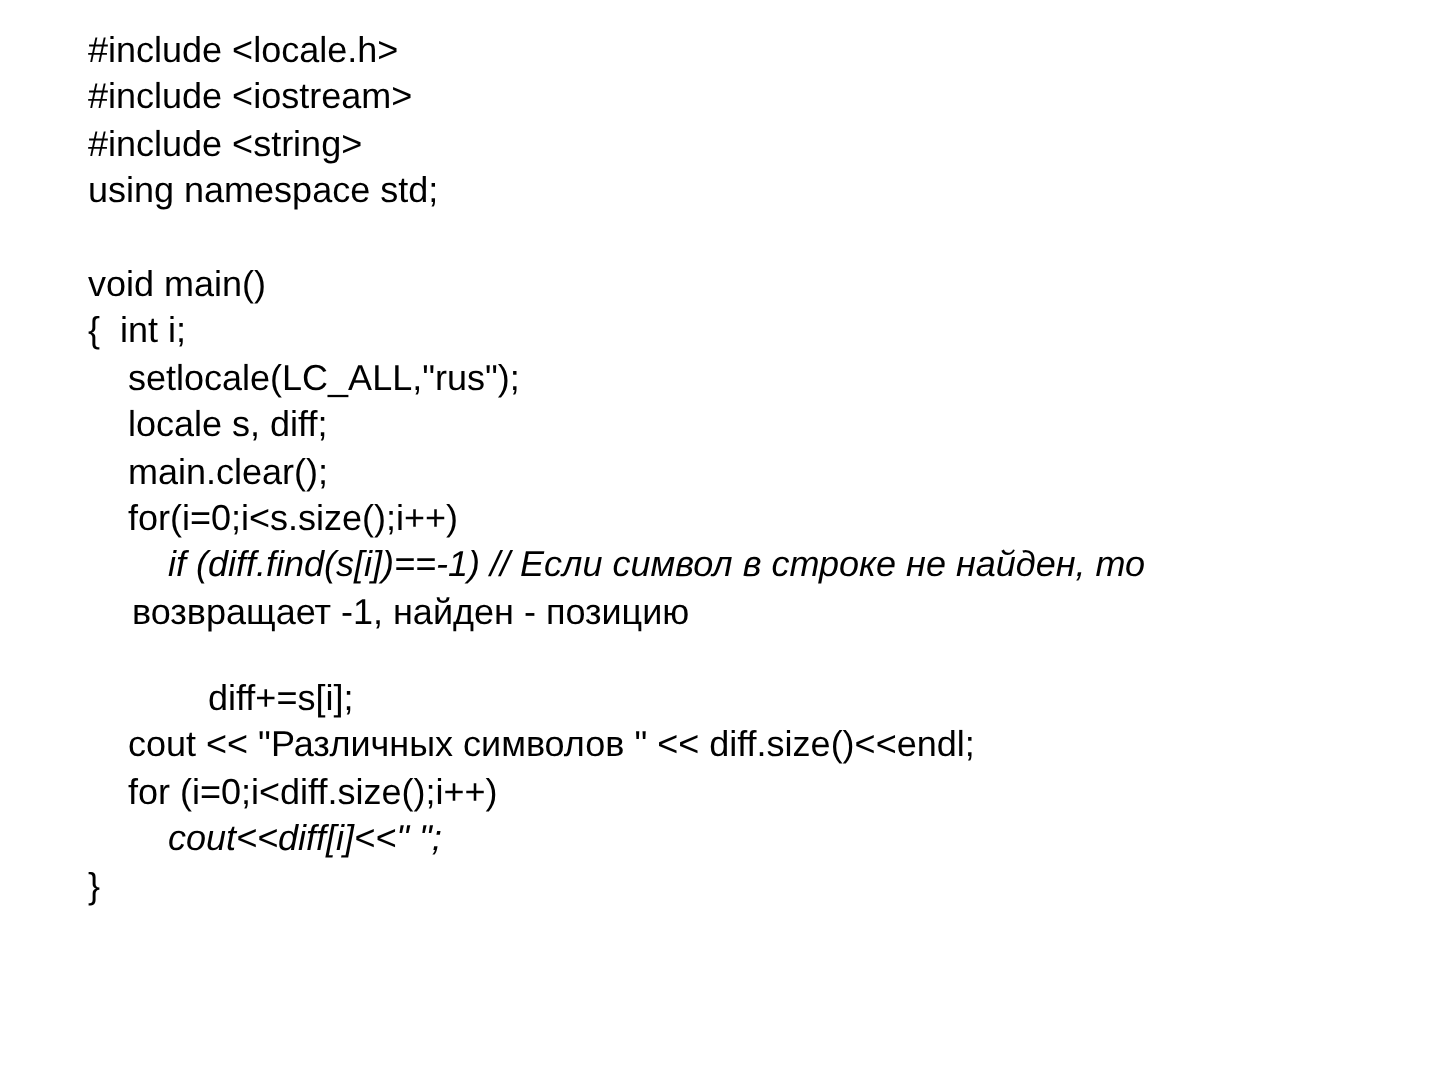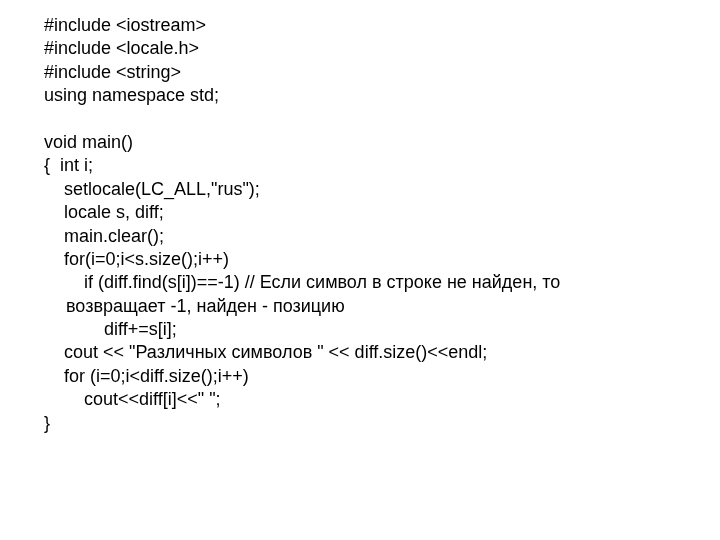--- a/index.html
+++ b/index.html
@@ -15,33 +15,33 @@
     overflow: hidden;
   }
   .page {
     padding: 14px 0 0 44px;
     box-sizing: border-box;
   }
   .line {
     white-space: pre;
   }
   .ind1 { padding-left: 20px; }
-  .ind2 { padding-left: 40px; }
-  .ind3 { padding-left: 60px; }
+  .ind2 { padding-left: 40px; font-style: italic; }
+  .ind3 { padding-left: 60px; margin-top: 20px; }
   .wrap-cont {
     padding-left: 22px;
     white-space: normal;
   }
 </style>
 </head>
 <body>
 
 <div class="page">
+  <div class="line">#include &lt;locale.h&gt;</div>
   <div class="line">#include &lt;iostream&gt;</div>
-  <div class="line">#include &lt;locale.h&gt;</div>
   <div class="line">#include &lt;string&gt;</div>
   <div class="line">using namespace std;</div>
   <div class="line">&nbsp;</div>
   <div class="line">void main()</div>
   <div class="line">{  int i;</div>
   <div class="line ind1">setlocale(LC_ALL,"rus");</div>
   <div class="line ind1">locale s, diff;</div>
   <div class="line ind1">main.clear();</div>
   <div class="line ind1">for(i=0;i&lt;s.size();i++)</div>
   <div class="line ind2">if (diff.find(s[i])==-1) // Если символ в строке не найден, то</div>

